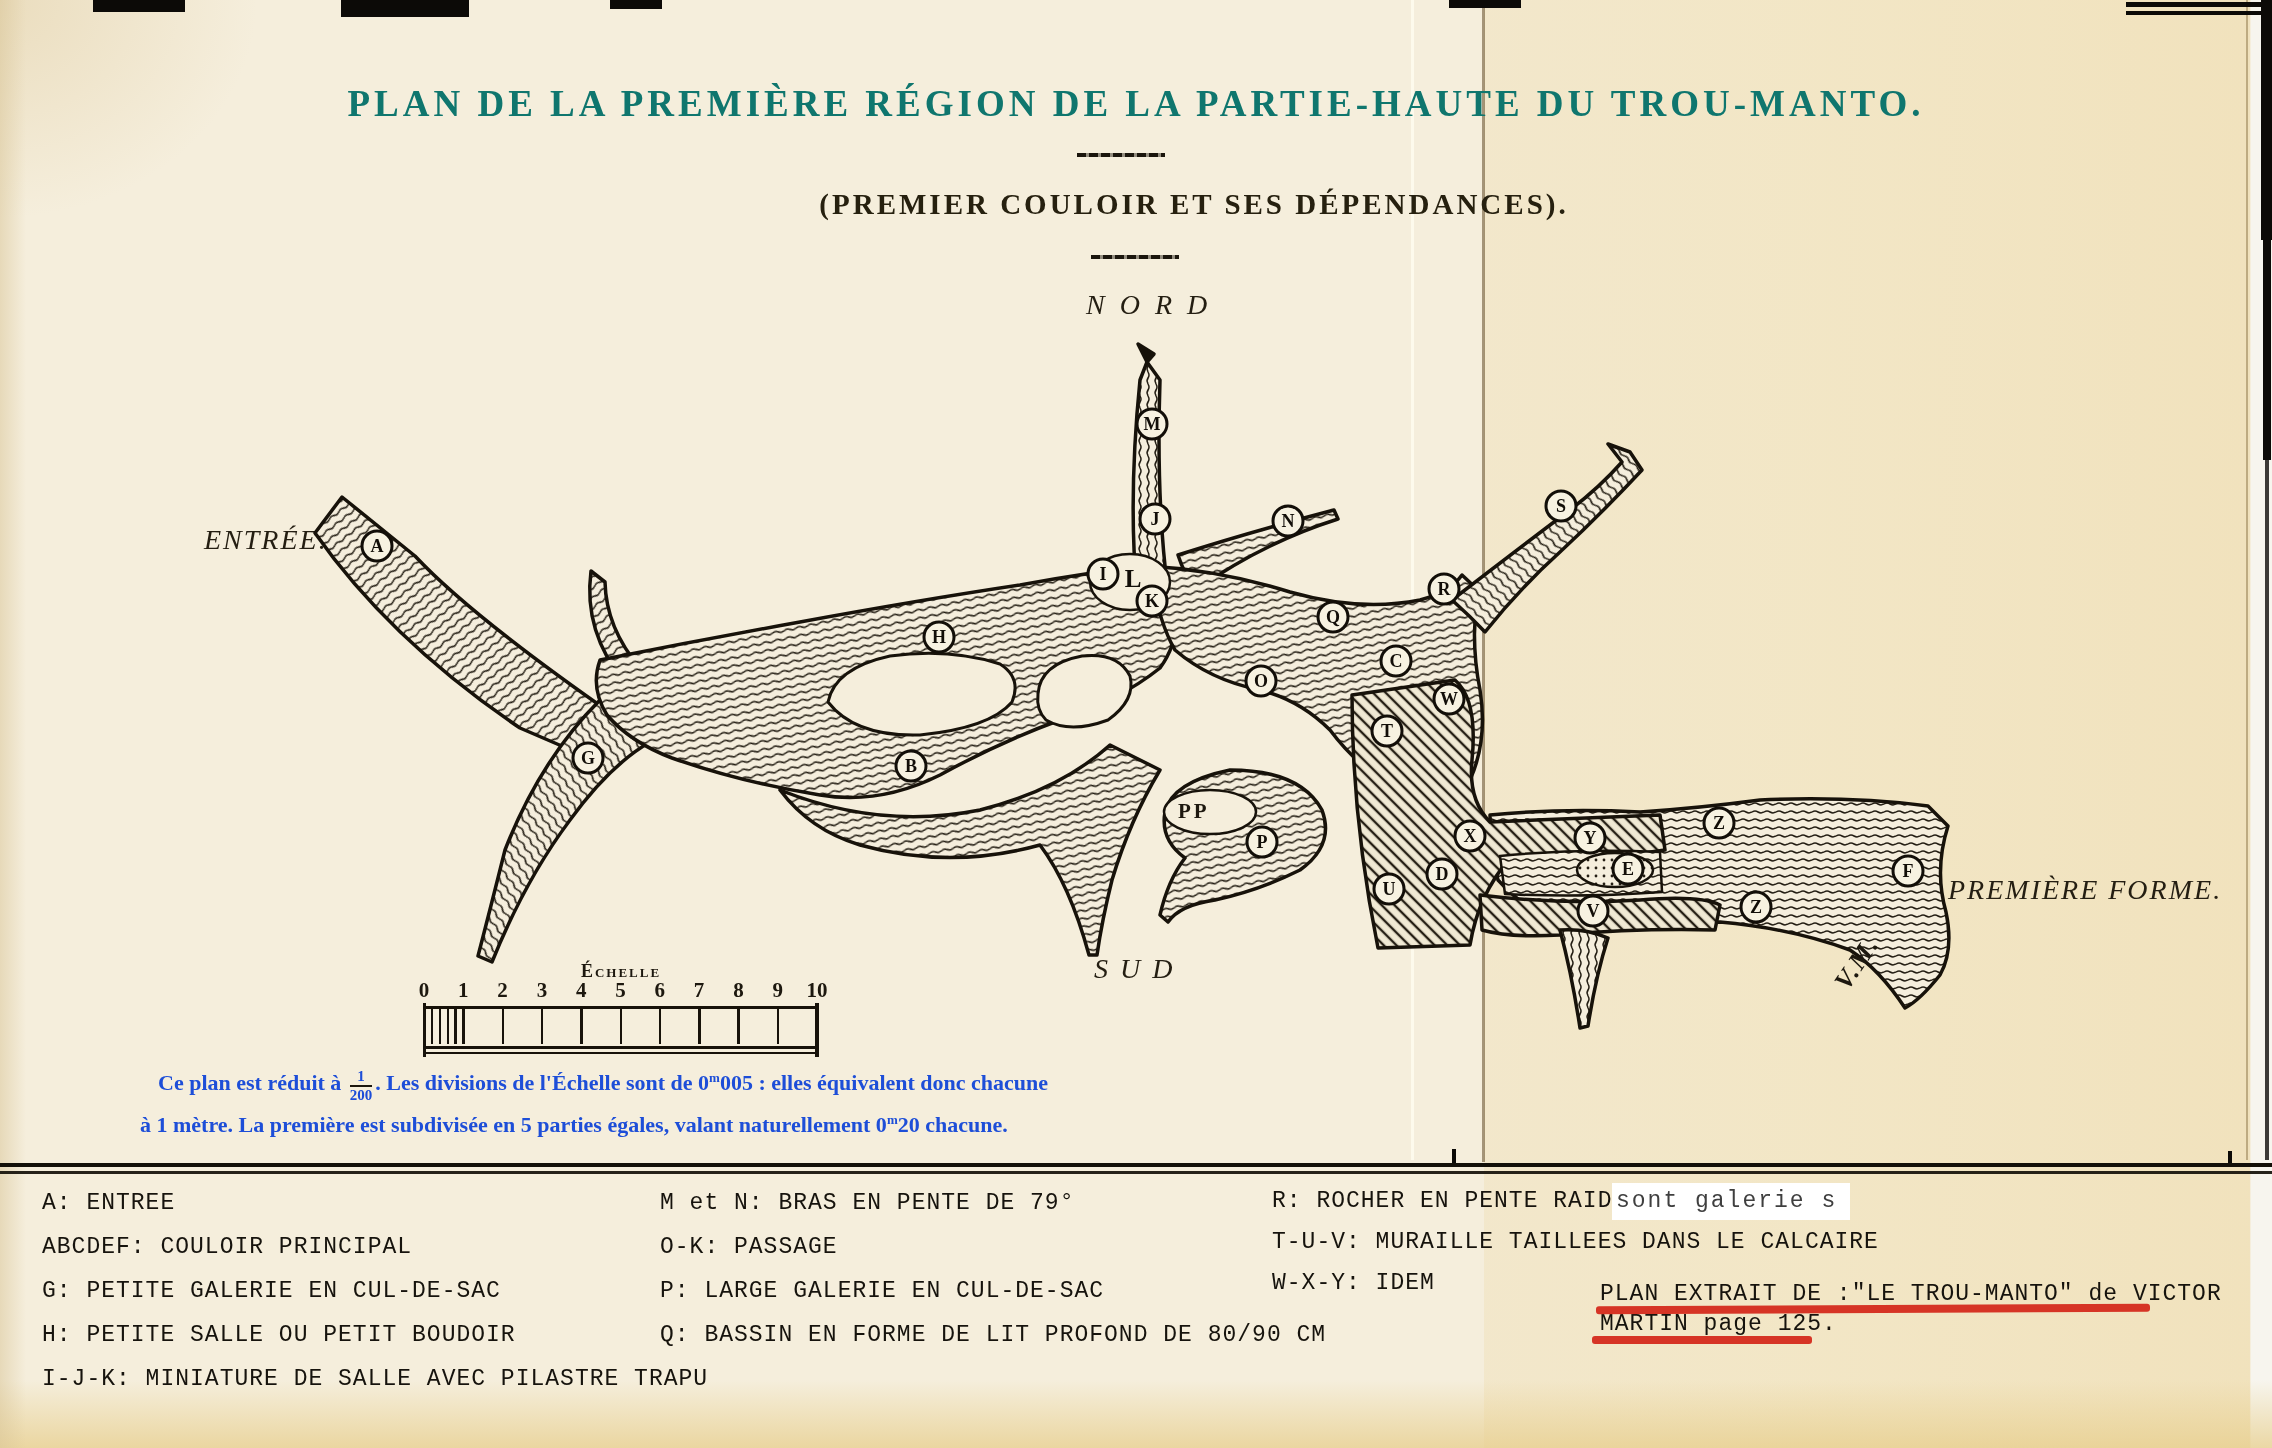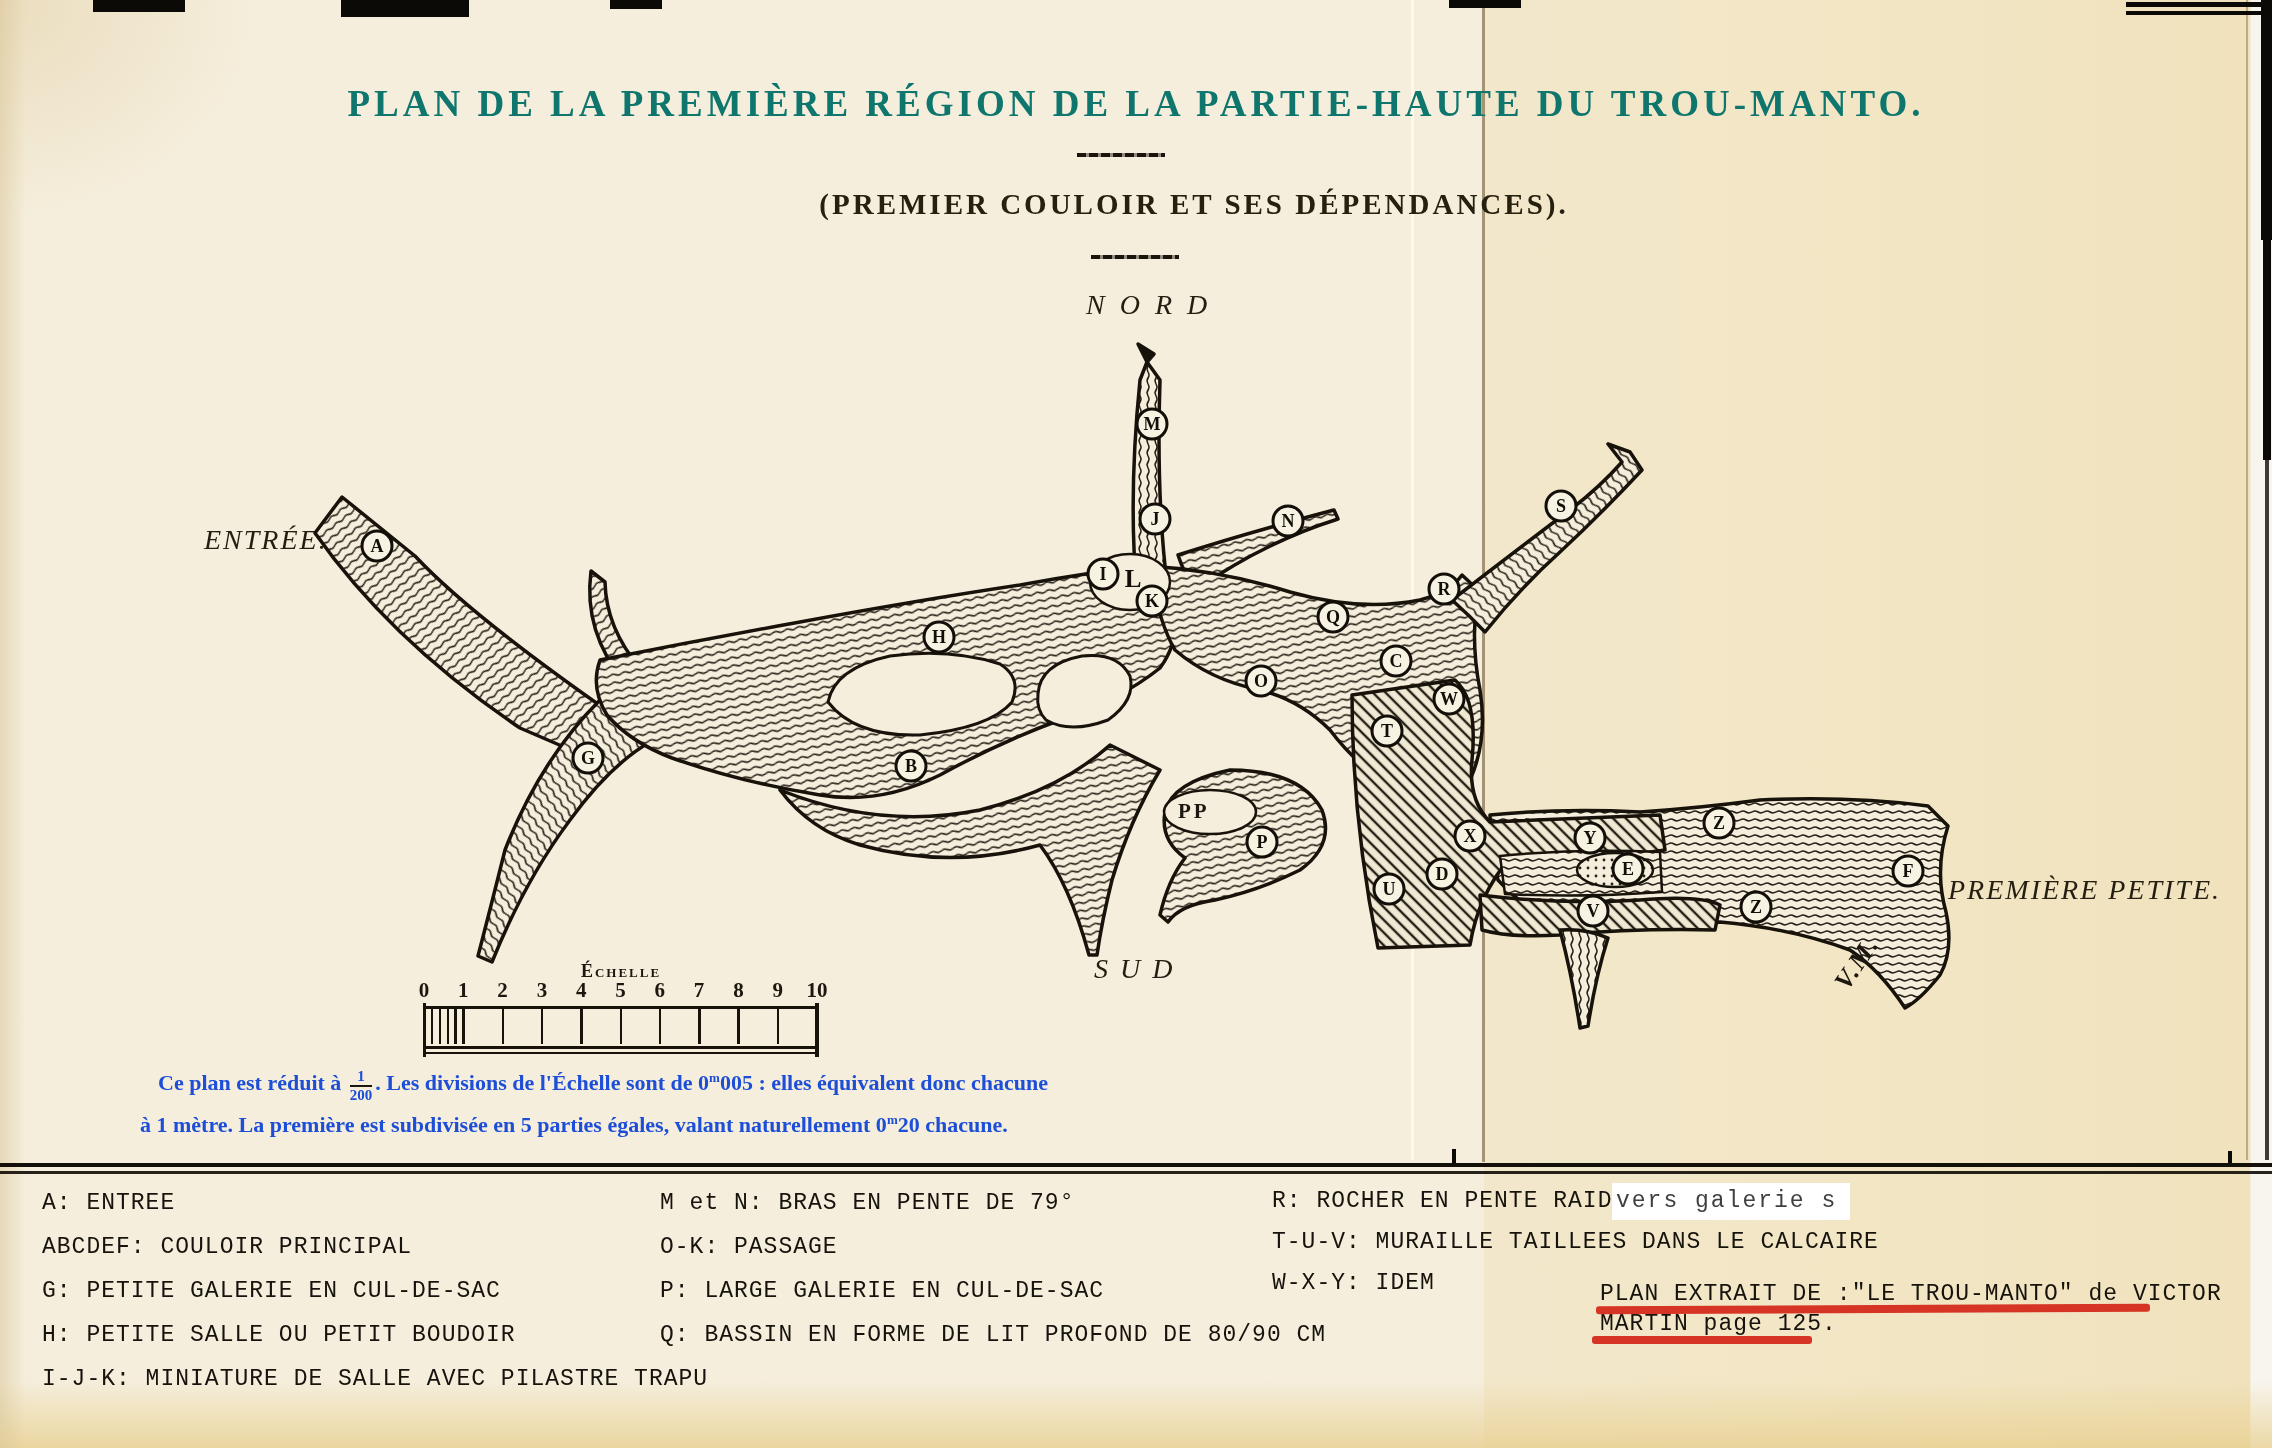--- a/index.html
+++ b/index.html
@@ -119,21 +119,21 @@
 <div class="scanmark" style="left:2228px;top:1151px;width:4px;height:13px" data-interactable="false"></div>
 
 <div class="hdr" id="page-title" data-interactable="false">PLAN DE LA PREMIÈRE RÉGION DE LA PARTIE-HAUTE DU TROU-MANTO.</div>
 <div id="title-rule" data-interactable="false"></div>
 <div class="hdr" id="page-subtitle" data-interactable="false">(PREMIER COULOIR ET SES DÉPENDANCES).</div>
 <div id="subtitle-rule" data-interactable="false"></div>
 
 <div class="place-label" id="compass-north" data-interactable="false">NORD</div>
 <div class="place-label" id="compass-south" data-interactable="false">SUD</div>
 <div class="place-label" id="entrance-label" data-interactable="false">ENTRÉE.</div>
-<div class="place-label" id="first-room-label" data-interactable="false">PREMIÈRE PETITE.</div>
+<div class="place-label" id="first-room-label" data-interactable="false">PREMIÈRE FORME.</div>
 
 <svg id="cave-svg" data-interactable="false" width="2272" height="1448" viewBox="0 0 2272 1448">
   <defs>
     <pattern id="fl" patternUnits="userSpaceOnUse" width="12" height="8">
       <rect width="12" height="8" fill="#f5eedd"></rect>
       <path d="M0,4 Q3,2.2 6,4 T12,4" fill="none" stroke="#241e14" stroke-width="1.5"></path>
     </pattern>
     <pattern id="flA" patternUnits="userSpaceOnUse" width="12" height="8" patternTransform="rotate(-38)">
       <rect width="12" height="8" fill="#f5eedd"></rect>
       <path d="M0,4 Q3,2.2 6,4 T12,4" fill="none" stroke="#241e14" stroke-width="1.5"></path>
@@ -293,18 +293,18 @@
   <div class="row" data-interactable="false">O-K: PASSAGE</div>
   <div class="row" data-interactable="false">P: LARGE GALERIE EN CUL-DE-SAC</div>
   <div class="row" data-interactable="false">Q: BASSIN EN FORME DE LIT PROFOND DE 80/90 CM</div>
 </div>
 <div class="legend-col" id="legend-col3" data-interactable="false">
   <div class="row" data-interactable="false">R: ROCHER EN PENTE RAIDE</div>
   <div class="row" data-interactable="false">T-U-V: MURAILLE TAILLEES DANS LE CALCAIRE</div>
   <div class="row" data-interactable="false">W-X-Y: IDEM</div>
 </div>
 
-<div id="annotation-patch" data-interactable="false">vers galerie s</div>
+<div id="annotation-patch" data-interactable="false">sont galerie s</div>
 
 <div class="attrib" id="attribution-line1" data-interactable="false">PLAN EXTRAIT DE :"LE TROU-MANTO" de VICTOR</div>
 <div class="attrib" id="attribution-line2" data-interactable="false">MARTIN page 125.</div>
 <div class="red-underline" id="red-underline-1" data-interactable="false" style="background: rgb(214, 52, 37);"></div>
 <div class="red-underline" id="red-underline-2" data-interactable="false" style="background: rgb(214, 52, 37);"></div>
 
 </body></html>

